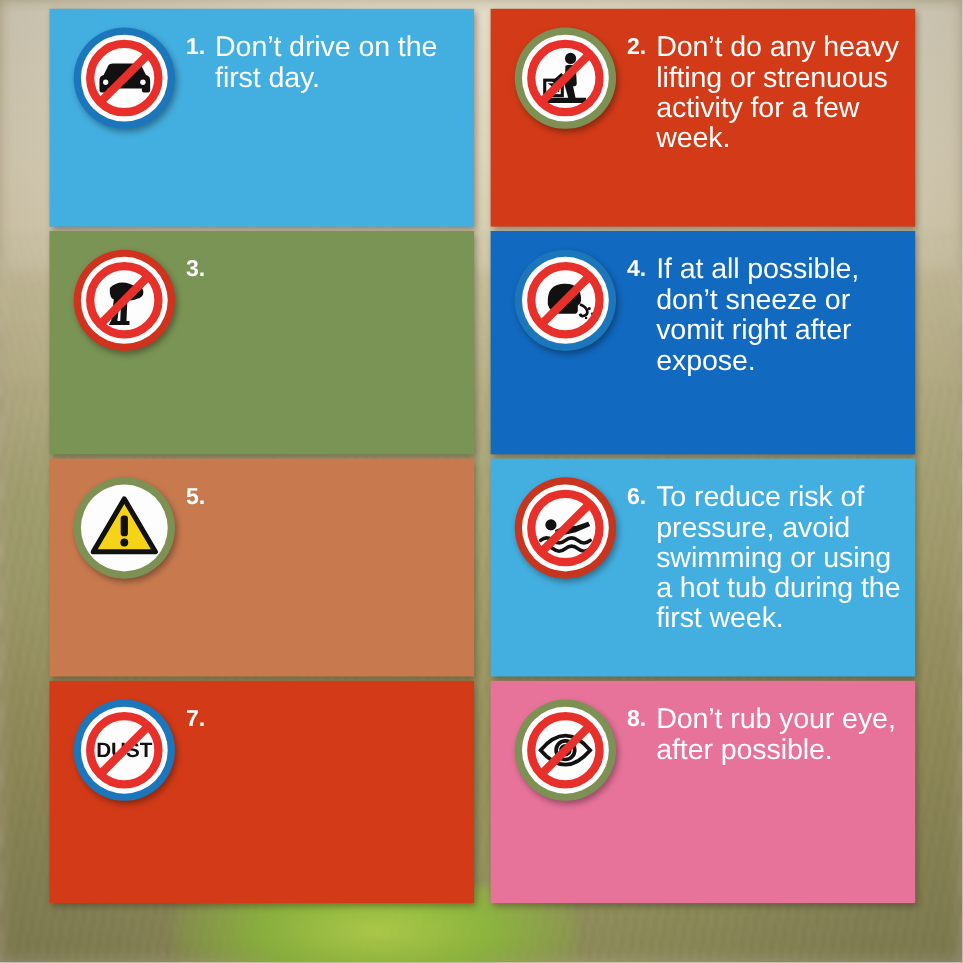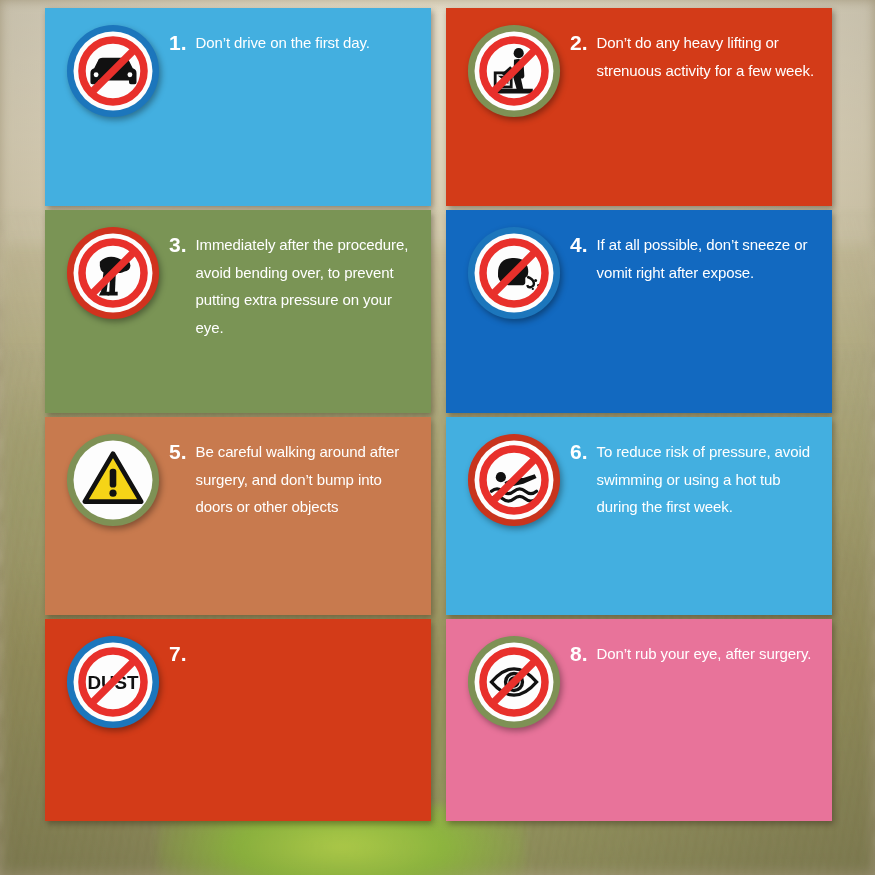--- a/index.html
+++ b/index.html
@@ -105,21 +105,21 @@
   .num {
     flex: 0 0 auto;
     font-weight: bold;
     font-size: 21px;
     line-height: 27.5px;
     padding-right: 9px;
     white-space: nowrap;
   }
   .body-text {
     flex: 1 1 auto;
-    font-size: 15px;
+    font-size: 26px;
     line-height: 27.5px;
     letter-spacing: -0.1px;
   }
 </style>
 </head>
 <body>
 
 <div id="stage">
 
   <div class="bg-layer">
@@ -196,21 +196,20 @@
               <path d="M46 70 L55 70 L55 74 L44 74 Z"></path>
               <path d="M44 46 L52 50 L50 56 L42 52 Z"></path>
             </g>
             <circle cx="50" cy="50" r="33" fill="none" stroke="#E8302B" stroke-width="8"></circle>
             <line x1="27" y1="73" x2="73" y2="27" stroke="#E8302B" stroke-width="8"></line>
           </svg>
         </div>
       </div>
       <div class="text-wrap">
         <span class="num">3.</span>
-        <span class="body-text">Immediately after the procedure, avoid bending over, to prevent putting extra pressure on your eye.</span>
       </div>
     </div>
 
     <div class="card" style="background-color: rgb(18, 105, 192);">
       <div class="icon-wrap">
         <div class="badge">
           <svg viewBox="0 0 100 100" aria-hidden="true">
             <circle cx="50" cy="50" r="49" fill="#1C76BC"></circle>
             <circle cx="50" cy="50" r="42" fill="#FDFDFD"></circle>
             <g fill="#111111">
@@ -238,21 +237,20 @@
             <circle cx="50" cy="50" r="49" fill="#7E9155"></circle>
             <circle cx="50" cy="50" r="42" fill="#FDFDFD"></circle>
             <path d="M50 22 L80 73 L20 73 Z" fill="#F5D417" stroke="#111111" stroke-width="5" stroke-linejoin="round"></path>
             <rect x="46.5" y="38" width="7" height="20" rx="3" fill="#111111"></rect>
             <circle cx="50" cy="64" r="3.8" fill="#111111"></circle>
           </svg>
         </div>
       </div>
       <div class="text-wrap">
         <span class="num">5.</span>
-        <span class="body-text">Be careful walking around after surgery, and don’t bump into doors or other objects</span>
       </div>
     </div>
 
     <div class="card" style="background-color: rgb(67, 175, 224);">
       <div class="icon-wrap">
         <div class="badge">
           <svg viewBox="0 0 100 100" aria-hidden="true">
             <circle cx="50" cy="50" r="49" fill="#C8341D"></circle>
             <circle cx="50" cy="50" r="42" fill="#FDFDFD"></circle>
             <g fill="#111111">
@@ -300,18 +298,18 @@
               <circle cx="50" cy="50" r="9"></circle>
               <circle cx="50" cy="50" r="4.2"></circle>
             </g>
             <circle cx="50" cy="50" r="33" fill="none" stroke="#E8302B" stroke-width="8"></circle>
             <line x1="27" y1="73" x2="73" y2="27" stroke="#E8302B" stroke-width="8"></line>
           </svg>
         </div>
       </div>
       <div class="text-wrap">
         <span class="num">8.</span>
-        <span class="body-text">Don’t rub your eye, after surgery.</span>
+        <span class="body-text">Don’t rub your eye, after possible.</span>
       </div>
     </div>
 
   </div>
 </div>
 
 </body></html>

